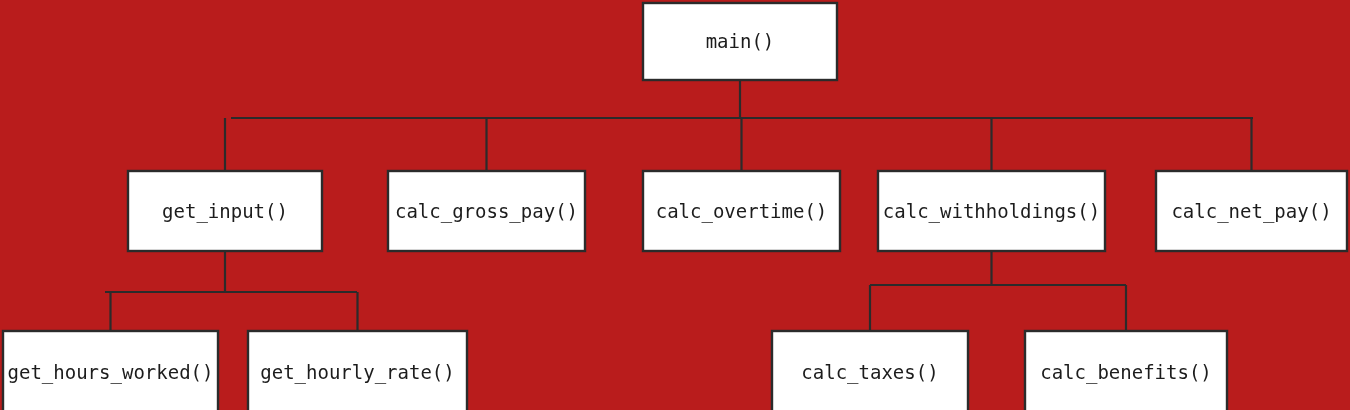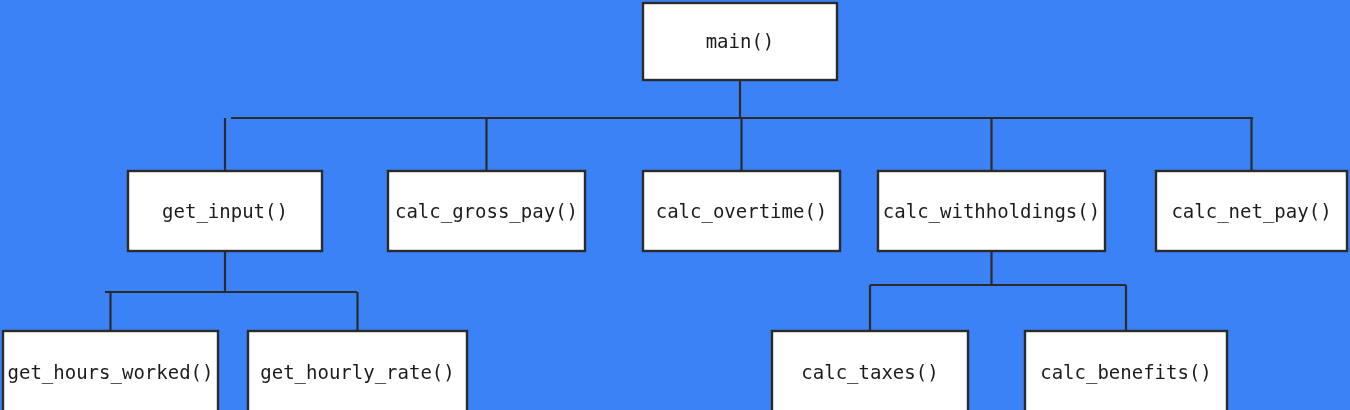--- a/index.html
+++ b/index.html
@@ -10,21 +10,21 @@
   body {
     width: 1350px;
     height: 410px;
     overflow: hidden;
     font-family: "DejaVu Sans Mono", "Liberation Mono", monospace;
   }
   #chart-root {
     position: relative;
     width: 1350px;
     height: 410px;
-    background: #3b82f6;
+    background: #b91c1c;
   }
   svg.diagram {
     position: absolute;
     top: 0;
     left: 0;
     width: 1350px;
     height: 410px;
     display: block;
   }
   .node-box {

